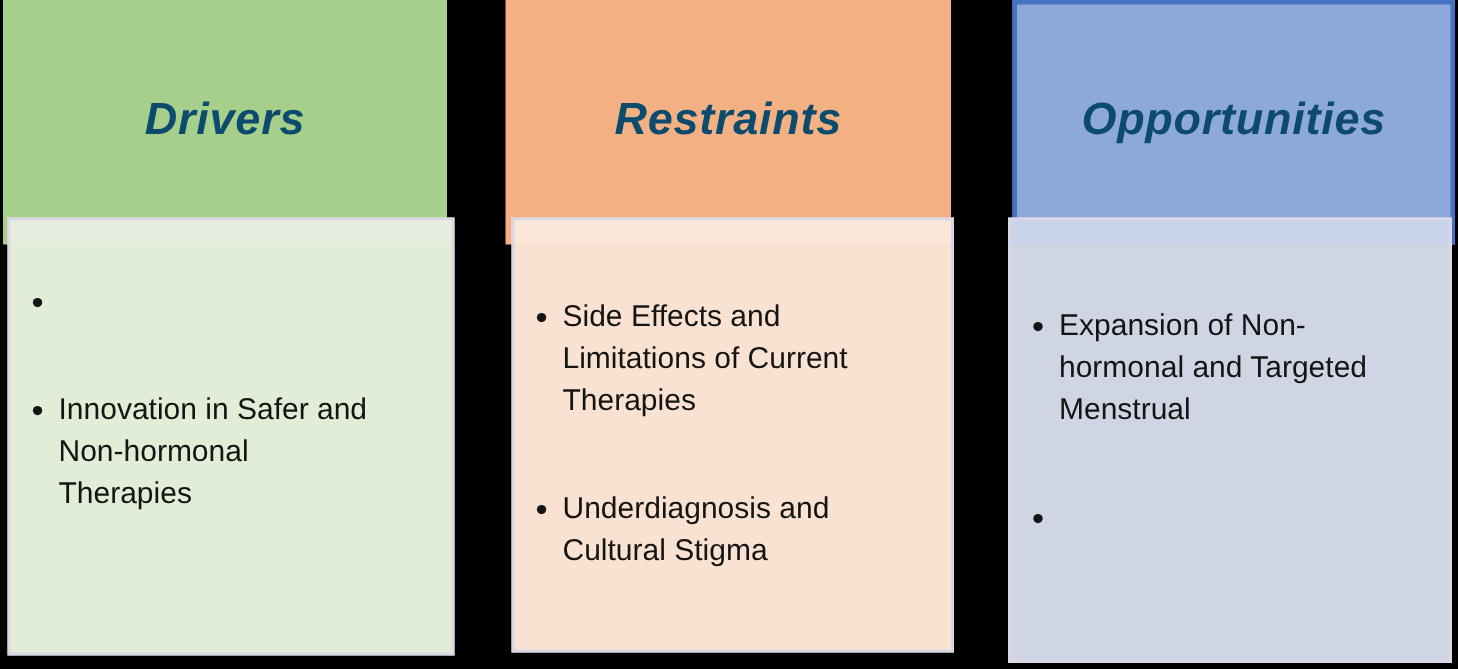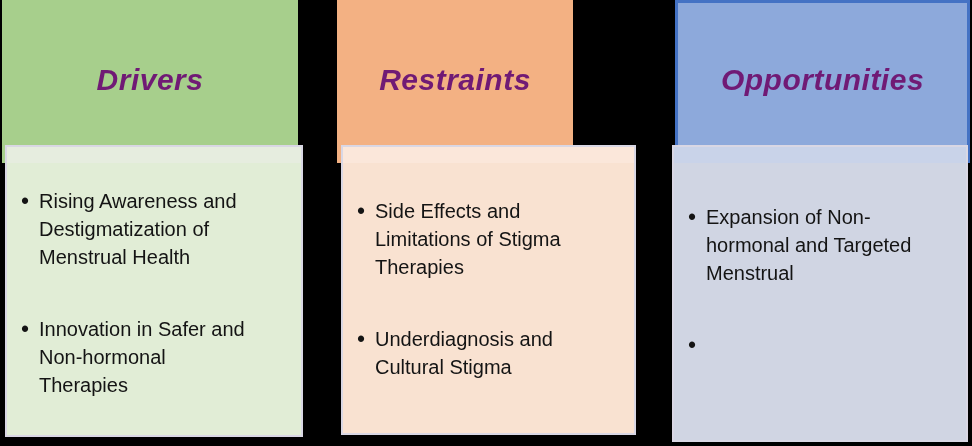--- a/index.html
+++ b/index.html
@@ -9,25 +9,25 @@
     background:#000;
     font-family:"Liberation Sans","DejaVu Sans",sans-serif;
     overflow:hidden;
   }
   .header {
     position:absolute; top:0; height:163px;
     box-sizing:border-box;
     display:flex; align-items:center; justify-content:center;
   }
   .col-0 .header { left:2px;   width:296px; }
-  .col-1 .header { left:337px; width:236px; }
+  .col-1 .header { left:337px; width:297px; }
   .col-2 .header { left:675px; width:295px; border:3px solid transparent; }
   .title {
     margin:0;
-    color:#701a75;
+    color:#0c4a6e;
     font-size:30px;
     font-weight:bold;
     font-style:italic;
     letter-spacing:0.5px;
     transform:translateY(-2px);
   }
   .body {
     position:absolute; top:145px;
     box-sizing:border-box;
     border:2px solid transparent;
@@ -66,23 +66,20 @@
 
   <section class="column col-0">
     <div class="header" style="background-color: rgb(167, 207, 140);">
       <h2 class="title">Drivers</h2>
     </div>
     <div class="body" style="background-color: rgb(225, 237, 214); border-color: rgb(217, 215, 228);">
       <div class="band" style="background-color: rgb(230, 237, 223);"></div>
       <ul class="items">
         <li class="item">
           <span class="dot">•</span>
-          <span class="text">Rising Awareness and
-Destigmatization of
-Menstrual Health</span>
         </li>
         <li class="item">
           <span class="dot">•</span>
           <span class="text">Innovation in Safer and
 Non-hormonal
 Therapies</span>
         </li>
       </ul>
     </div>
   </section>
@@ -90,21 +87,21 @@
   <section class="column col-1">
     <div class="header" style="background-color: rgb(243, 177, 131);">
       <h2 class="title">Restraints</h2>
     </div>
     <div class="body" style="background-color: rgb(249, 226, 209); border-color: rgb(217, 215, 228);">
       <div class="band" style="background-color: rgb(251, 231, 218);"></div>
       <ul class="items">
         <li class="item">
           <span class="dot">•</span>
           <span class="text">Side Effects and
-Limitations of Stigma
+Limitations of Current
 Therapies</span>
         </li>
         <li class="item">
           <span class="dot">•</span>
           <span class="text">Underdiagnosis and
 Cultural Stigma</span>
         </li>
       </ul>
     </div>
   </section>

